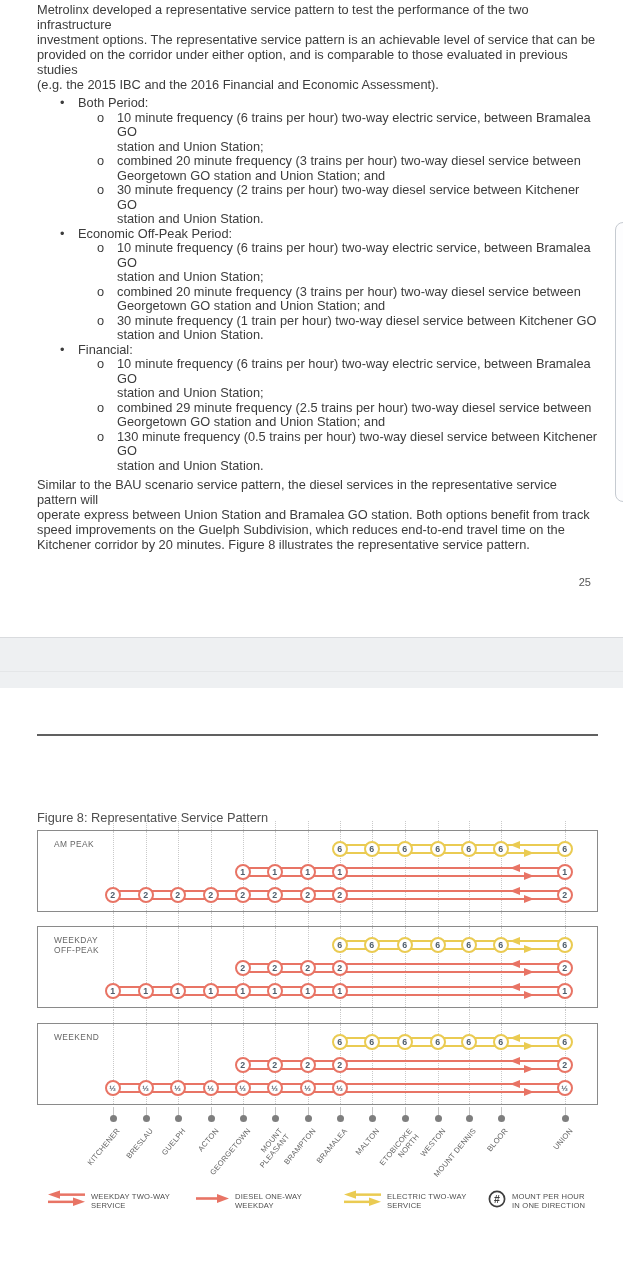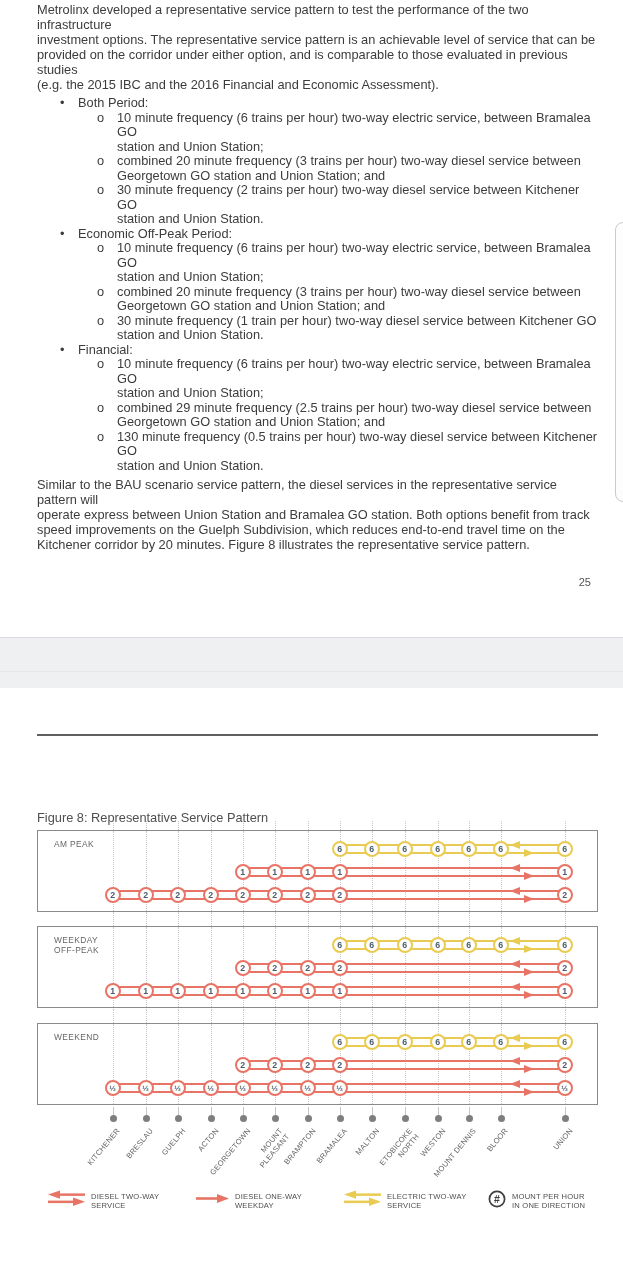--- a/index.html
+++ b/index.html
@@ -495,21 +495,21 @@
         <div class="circ" style="left: 293.6px; top: 56px; border: 2.4px solid rgb(232, 116, 101); color: rgb(78, 93, 107); font-size: 8px;">½</div>
         <div class="circ" style="left: 518.6px; top: 56px; border: 2.4px solid rgb(232, 116, 101); color: rgb(78, 93, 107); font-size: 8px;">½</div>
       </div>
       <div class="legend-item" style="left: 11px;">
         <div><svg width="37" height="17" viewBox="0 0 37 17">
             <polygon points="0,4.6 12,0.4 12,8.8" fill="#E87465"></polygon>
             <rect x="10" y="3.4" width="27" height="2.5" fill="#E87465"></rect>
             <rect x="0" y="10.6" width="27" height="2.5" fill="#E87465"></rect>
             <polygon points="37,11.8 25,7.6 25,16" fill="#E87465"></polygon>
           </svg></div>
-        <div class="legend-label">DIESEL TWO-WAY
+        <div class="legend-label">WEEKDAY TWO-WAY
 SERVICE</div>
       </div>
       <div class="legend-item" style="left: 159px;">
         <div><svg width="33" height="17" viewBox="0 0 33 17">
             <rect x="0" y="7.2" width="23" height="2.6" fill="#E87465"></rect>
             <polygon points="33,8.5 21,4 21,13" fill="#E87465"></polygon>
           </svg></div>
         <div class="legend-label">DIESEL ONE-WAY
 WEEKDAY</div>
       </div>

